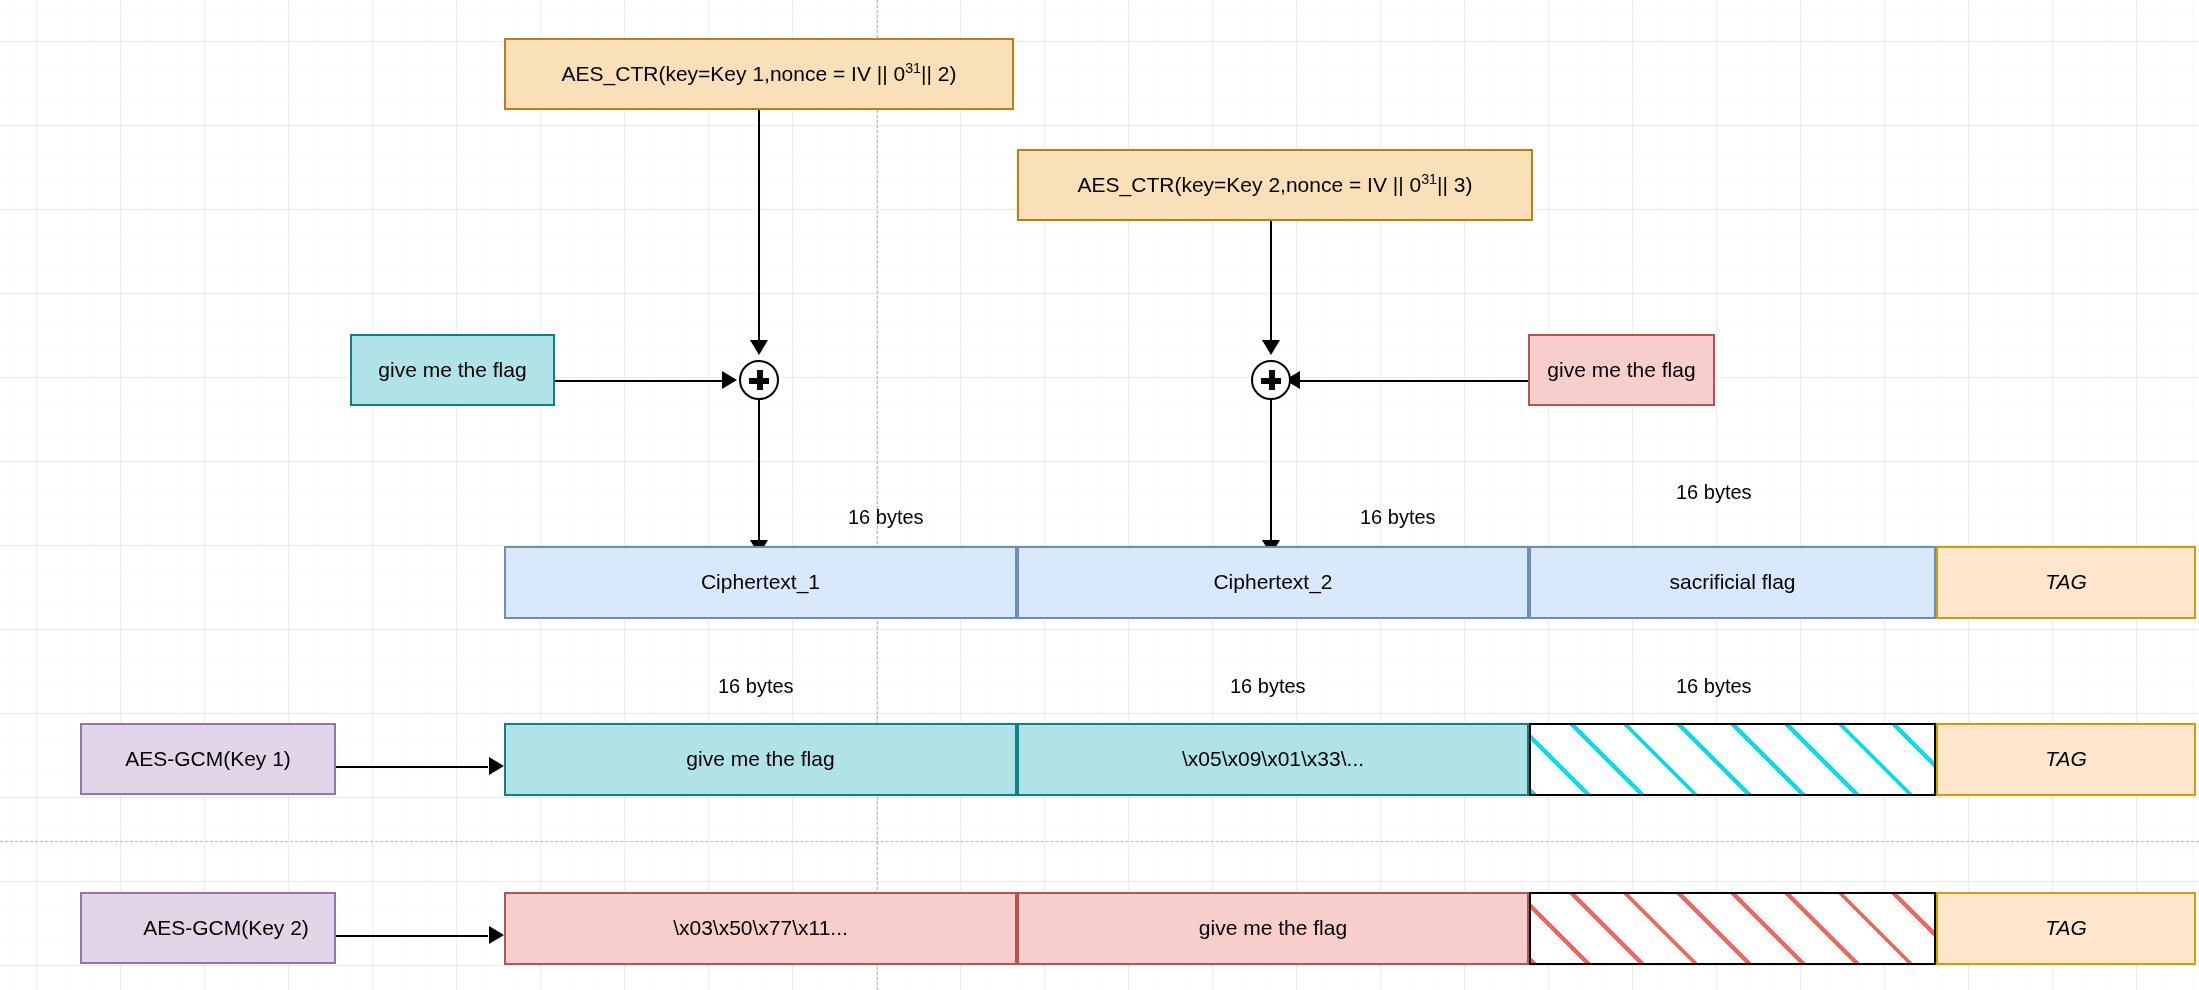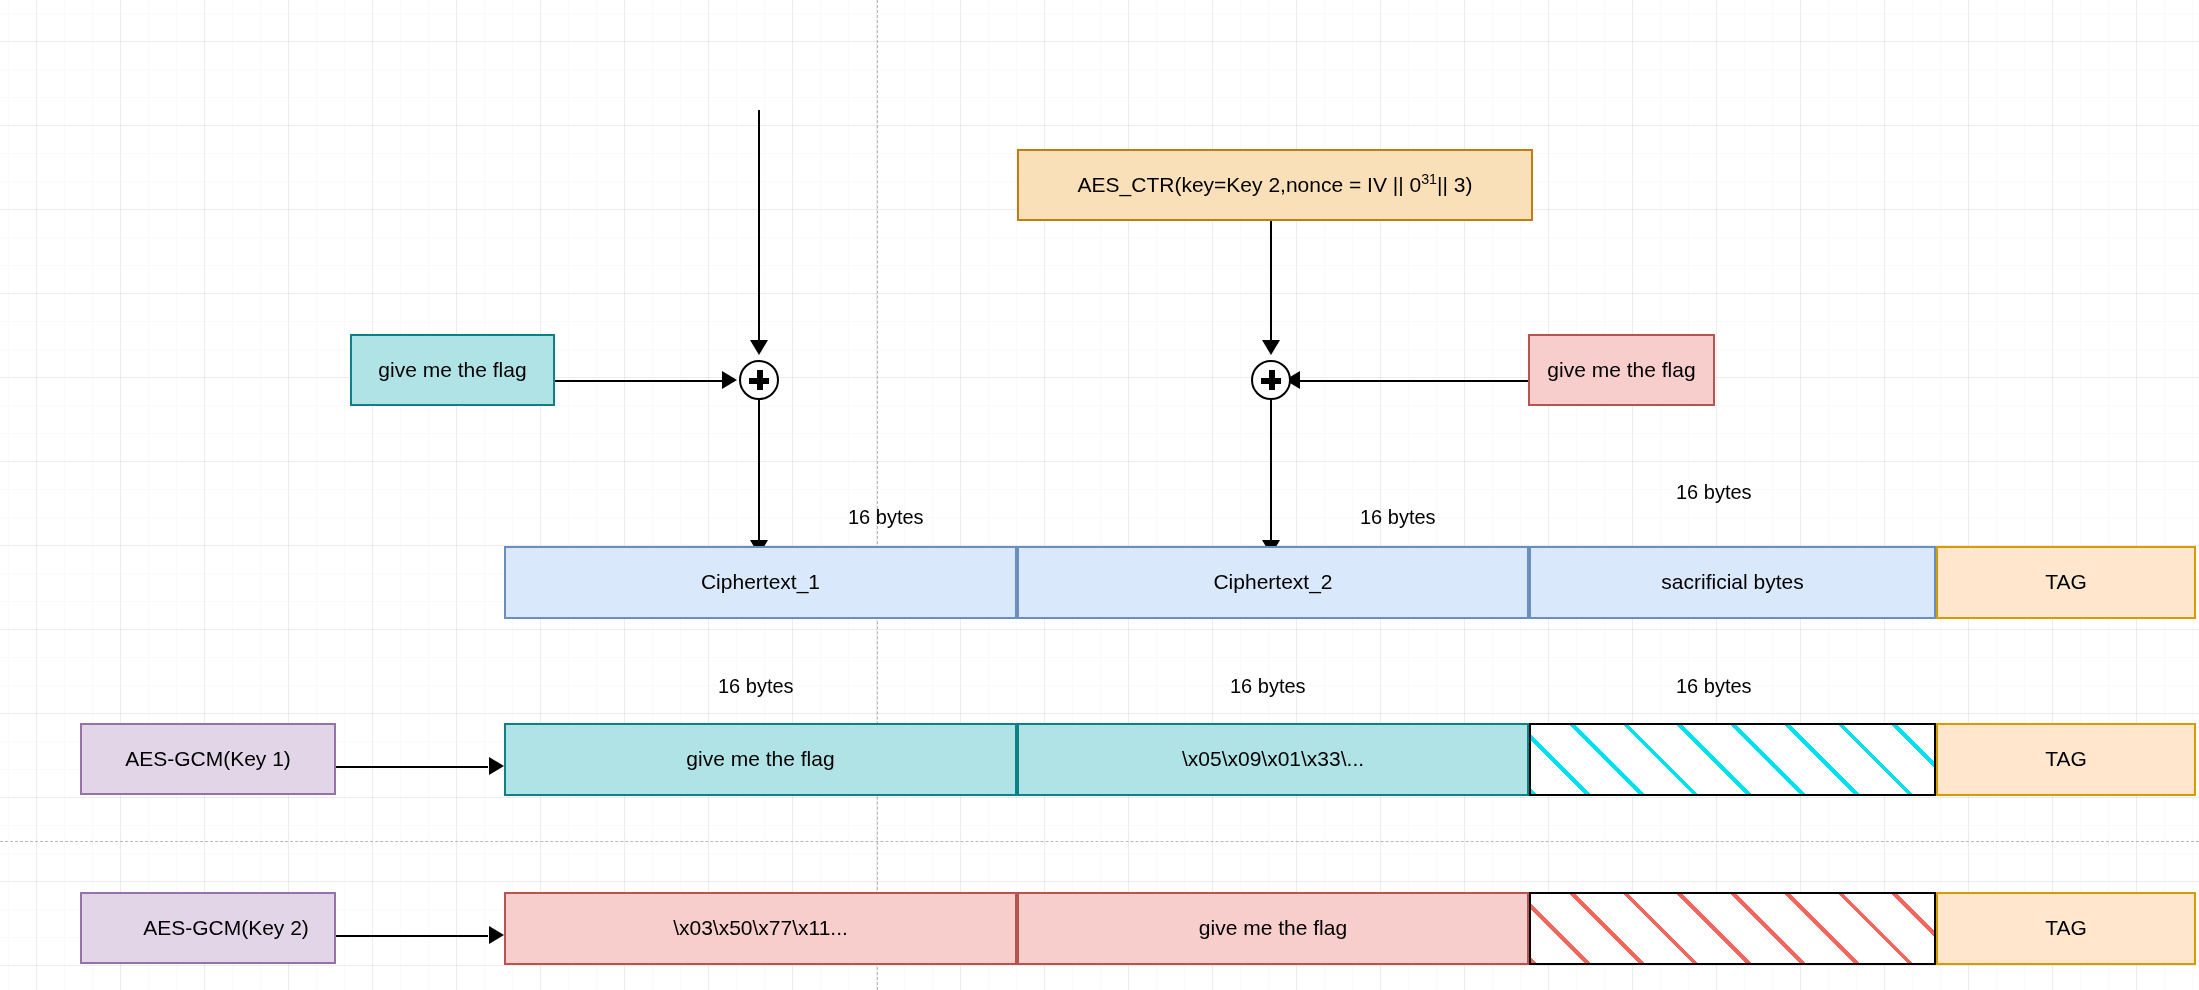--- a/index.html
+++ b/index.html
@@ -49,21 +49,21 @@
     font-size: 21px;
     color: #000000;
     line-height: 1.25;
     text-align: center;
     white-space: nowrap;
   }
   .box.orange   { background:#fae0b9; border:2px solid #c17d11; }
   .box.teal     { background:#b0e3e6; border:2px solid #0e8088; }
   .box.pink     { background:#f8cecc; border:2px solid #b85450; }
   .box.blue     { background:#dae8fc; border:2px solid #6c8ebf;text-align:center; }
-  .box.tag      { background:#ffe6cc; border:2px solid #d79b00; }
+  .box.tag      { background:#ffe6cc; border:2px solid #d79b00;font-style:italic; }
   .box.purple   { background:#e1d5e7; border:2px solid #9673a6; }
   .box.tealfill { background:#b0e3e6; border:2px solid #0e8088; }
   .box.pinkfill { background:#f8cecc; border:2px solid #b85450; }
 
   .box.hatch-cyan {
     border: 2px solid #000000;
     background-color: #ffffff;
     background-image: repeating-linear-gradient(
       45deg,
       #00e0ee 0px, #00e0ee 4px,
@@ -141,20 +141,23 @@
   .xor::after  { top: 8px; bottom: 8px; left: 16px; width: 6px; }
 </style>
 </head>
 <body>
 
 <div id="canvas">
 
   <div class="pagebreak-v" style="left:877px;"></div>
   <div class="pagebreak-h" style="top:841px;"></div>
 
+  <div class="box orange" style="left:504px; top:38px; width:510px; height:72px;">
+    <span><span>AES_CTR(key=Key 1,nonce = IV || 0</span><sup class="exp">31</sup><span>|| 2)</span></span>
+  </div>
 
   <div class="box orange" style="left:1017px; top:149px; width:516px; height:72px;">
     <span><span>AES_CTR(key=Key 2,nonce = IV || 0</span><sup class="exp">31</sup><span>|| 3)</span></span>
   </div>
 
   <div class="line-v" style="left:758px; top:110px; height:233px;"></div>
   <div class="arrow-down" style="left:750px; top:340px;"></div>
 
   <div class="box teal" style="left:350px; top:334px; width:205px; height:72px;">
     <span>give me the flag</span>
@@ -186,21 +189,21 @@
   <div class="label" style="left:1676px; top:481px;">16 bytes</div>
 
   <div>
     <div class="box blue" style="left:504px; top:546px; width:513px; height:73px;">
       <span>Ciphertext_1</span>
     </div>
     <div class="box blue" style="left:1017px; top:546px; width:512px; height:73px;">
       <span>Ciphertext_2</span>
     </div>
     <div class="box blue" style="left:1529px; top:546px; width:407px; height:73px;">
-      <span>sacrificial bytes</span>
+      <span>sacrificial flag</span>
     </div>
     <div class="box tag" style="left:1936px; top:546px; width:260px; height:73px;">
       <span>TAG</span>
     </div>
   </div>
 
   <div class="label" style="left:718px; top:675px;">16 bytes</div>
   <div class="label" style="left:1230px; top:675px;">16 bytes</div>
   <div class="label" style="left:1676px; top:675px;">16 bytes</div>
 

